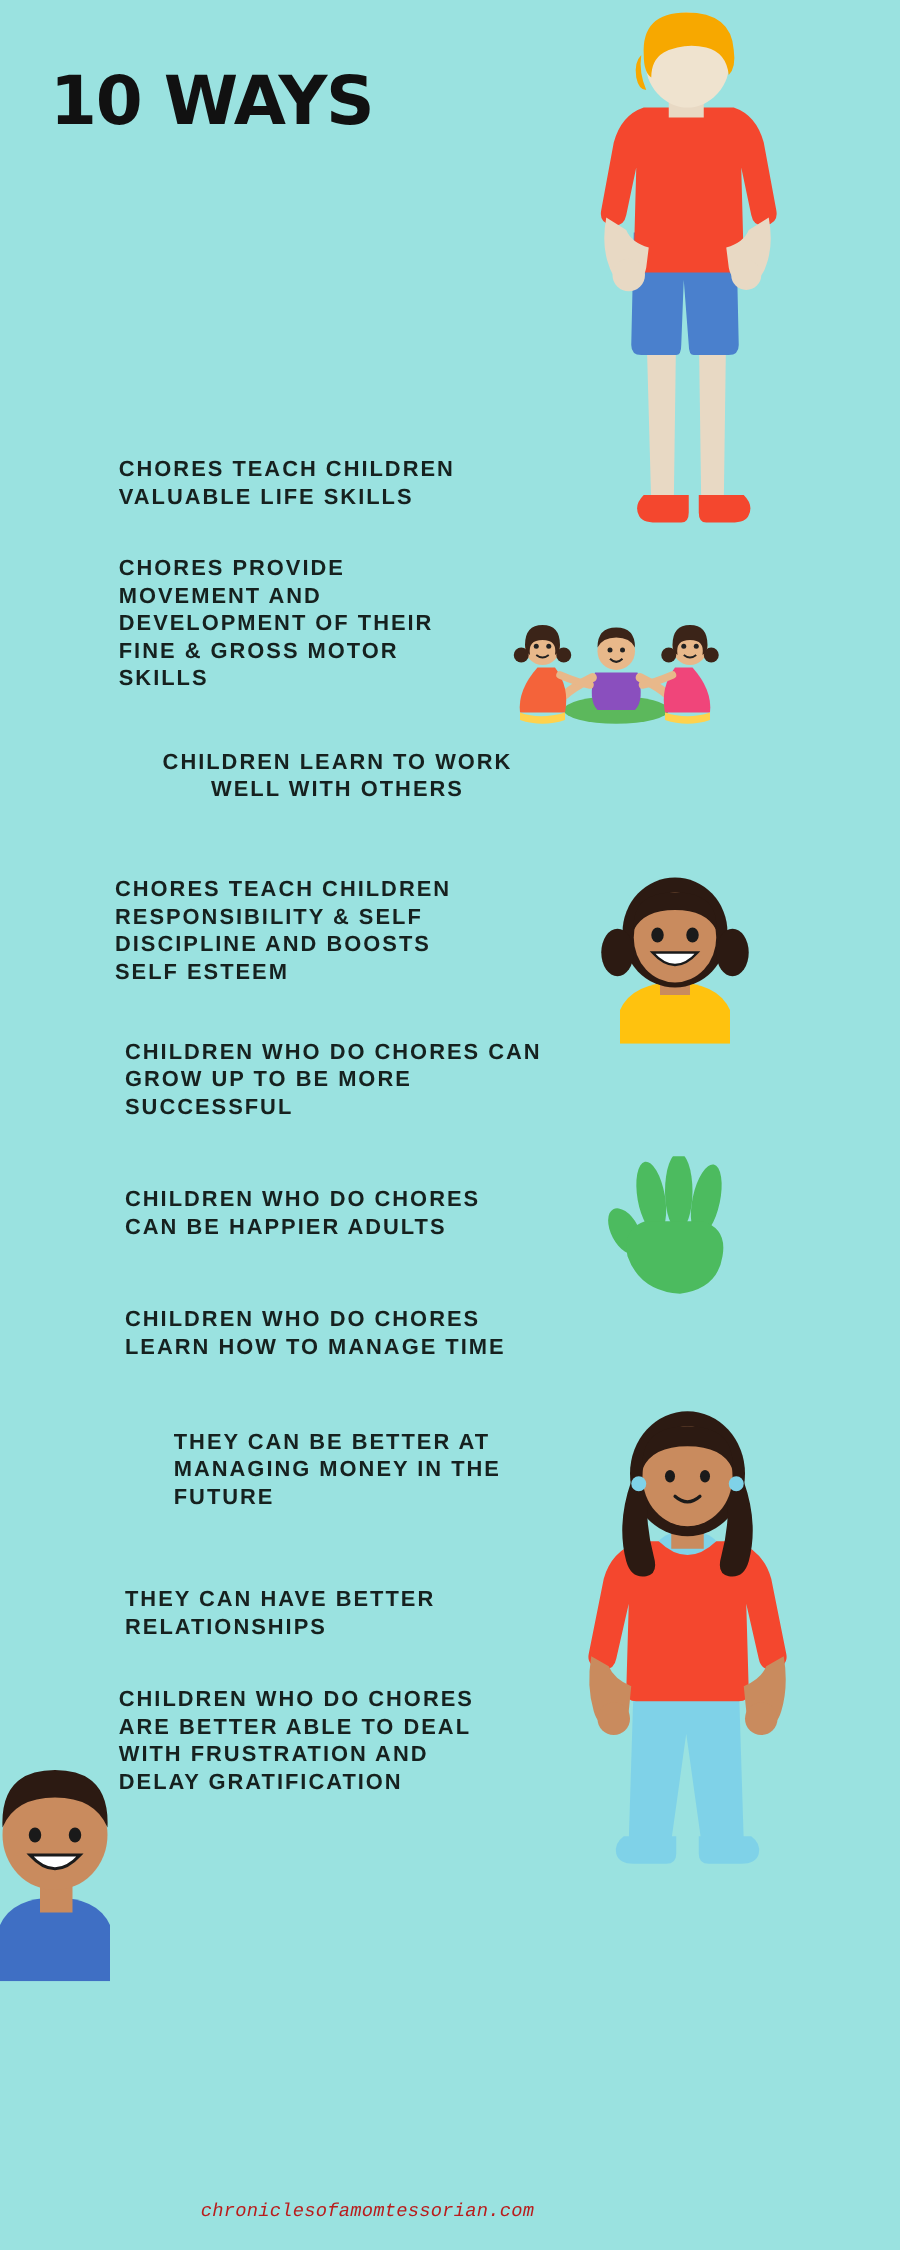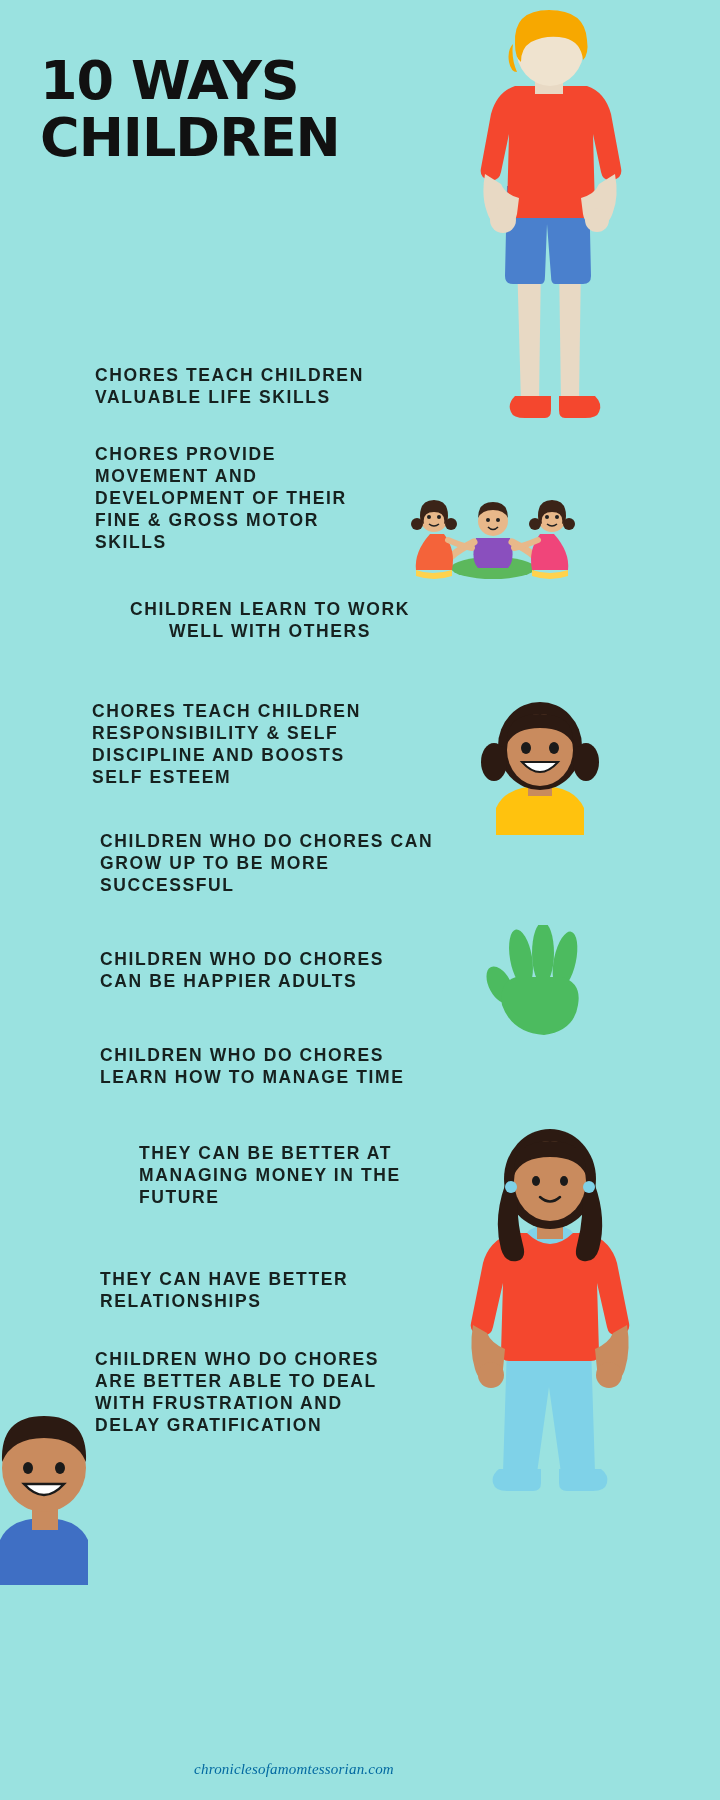--- a/index.html
+++ b/index.html
@@ -51,44 +51,43 @@
     text-transform:uppercase;
     white-space:pre-line;
   }
 
   
   #footer-credit{
     position:absolute;
     left:0;bottom:22px;
     width:588px;
     text-align:center;
-    font-family:Liberation Serif, serif;
+    font-family:Liberation Mono, monospace;
     font-size:15px;
     font-style:italic;
-    color:#0369a1;
+    color:#b91c1c;
     letter-spacing:0.2px;
   }
 
   
   .illus{position:absolute;}
   #illus-boy-standing{left:455px;top:8px;width:190px;height:420px;}
   #illus-kids-circle{left:388px;top:478px;width:210px;height:110px;}
   #illus-girl-smiling{left:470px;top:700px;width:145px;height:135px;}
   #illus-green-handprint{left:480px;top:925px;width:115px;height:120px;}
   #illus-girl-standing{left:445px;top:1125px;width:210px;height:400px;}
   #illus-boy-peeking{left:-8px;top:1400px;width:110px;height:185px;}
 </style>
 </head>
 <body>
 
 <div id="poster">
 
   <div id="title-block">
     <div class="title-line">10 WAYS</div>
-    <div class="title-line">CHILDREN</div>
   </div>
 
   <svg class="illus" id="illus-boy-standing" viewBox="0 0 190 420" xmlns="http://www.w3.org/2000/svg">
 
     <path d="M62 250 L66 395 L84 396 L86 250 Z" fill="#e8d9c4"></path>
     <path d="M104 250 L106 396 L124 395 L126 250 Z" fill="#e8d9c4"></path>
 
     <path d="M60 388 q-8 8 -4 16 q2 6 14 6 l20 0 q6 0 6 -8 l0 -14 Z" fill="#f4472e"></path>
     <path d="M104 388 l0 14 q0 8 6 8 l20 0 q12 0 14 -6 q4 -8 -4 -16 Z" fill="#f4472e"></path>
 

